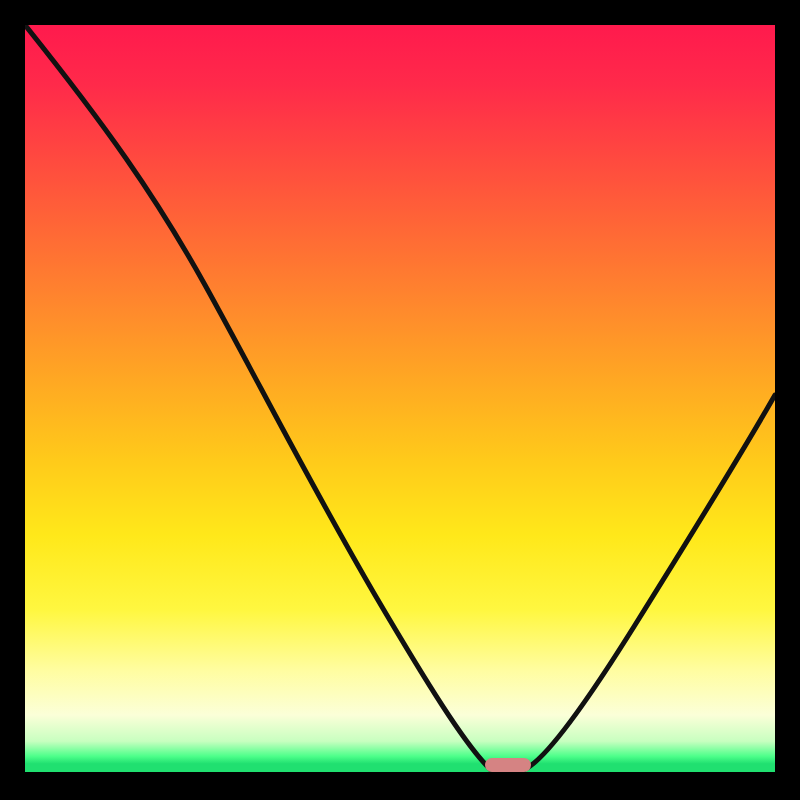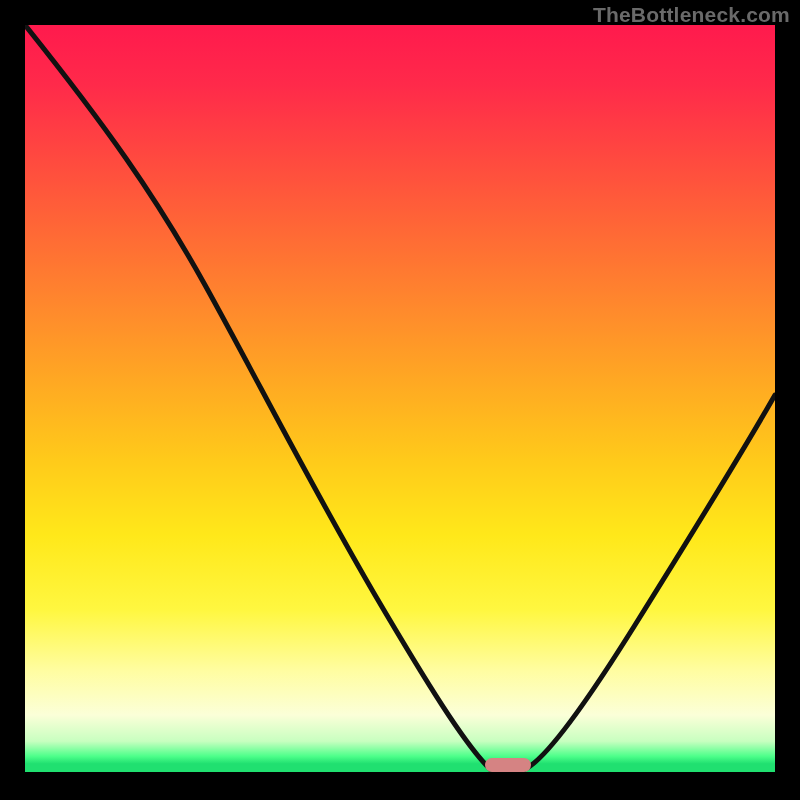--- a/index.html
+++ b/index.html
@@ -71,21 +71,20 @@
     border-radius: 8px;
     background: #d58383;
     transform: translate(-50%, -50%);
     pointer-events: none;
   }
 </style>
 </head>
 <body>
 
 <div class="outer">
-  <div class="watermark">TheBottleneck.com</div>
 
   <div class="plot">
     <svg class="curve" viewBox="0 0 750 750" preserveAspectRatio="none">
       <path d="M 0 0
                C 80 100, 130 170, 180 260
                C 230 350, 280 450, 350 570
                C 400 655, 440 720, 465 744
                L 500 744
                C 520 735, 560 680, 610 600
                C 660 520, 710 440, 750 370" fill="none" stroke="#111" stroke-width="5" stroke-linecap="round"></path>

